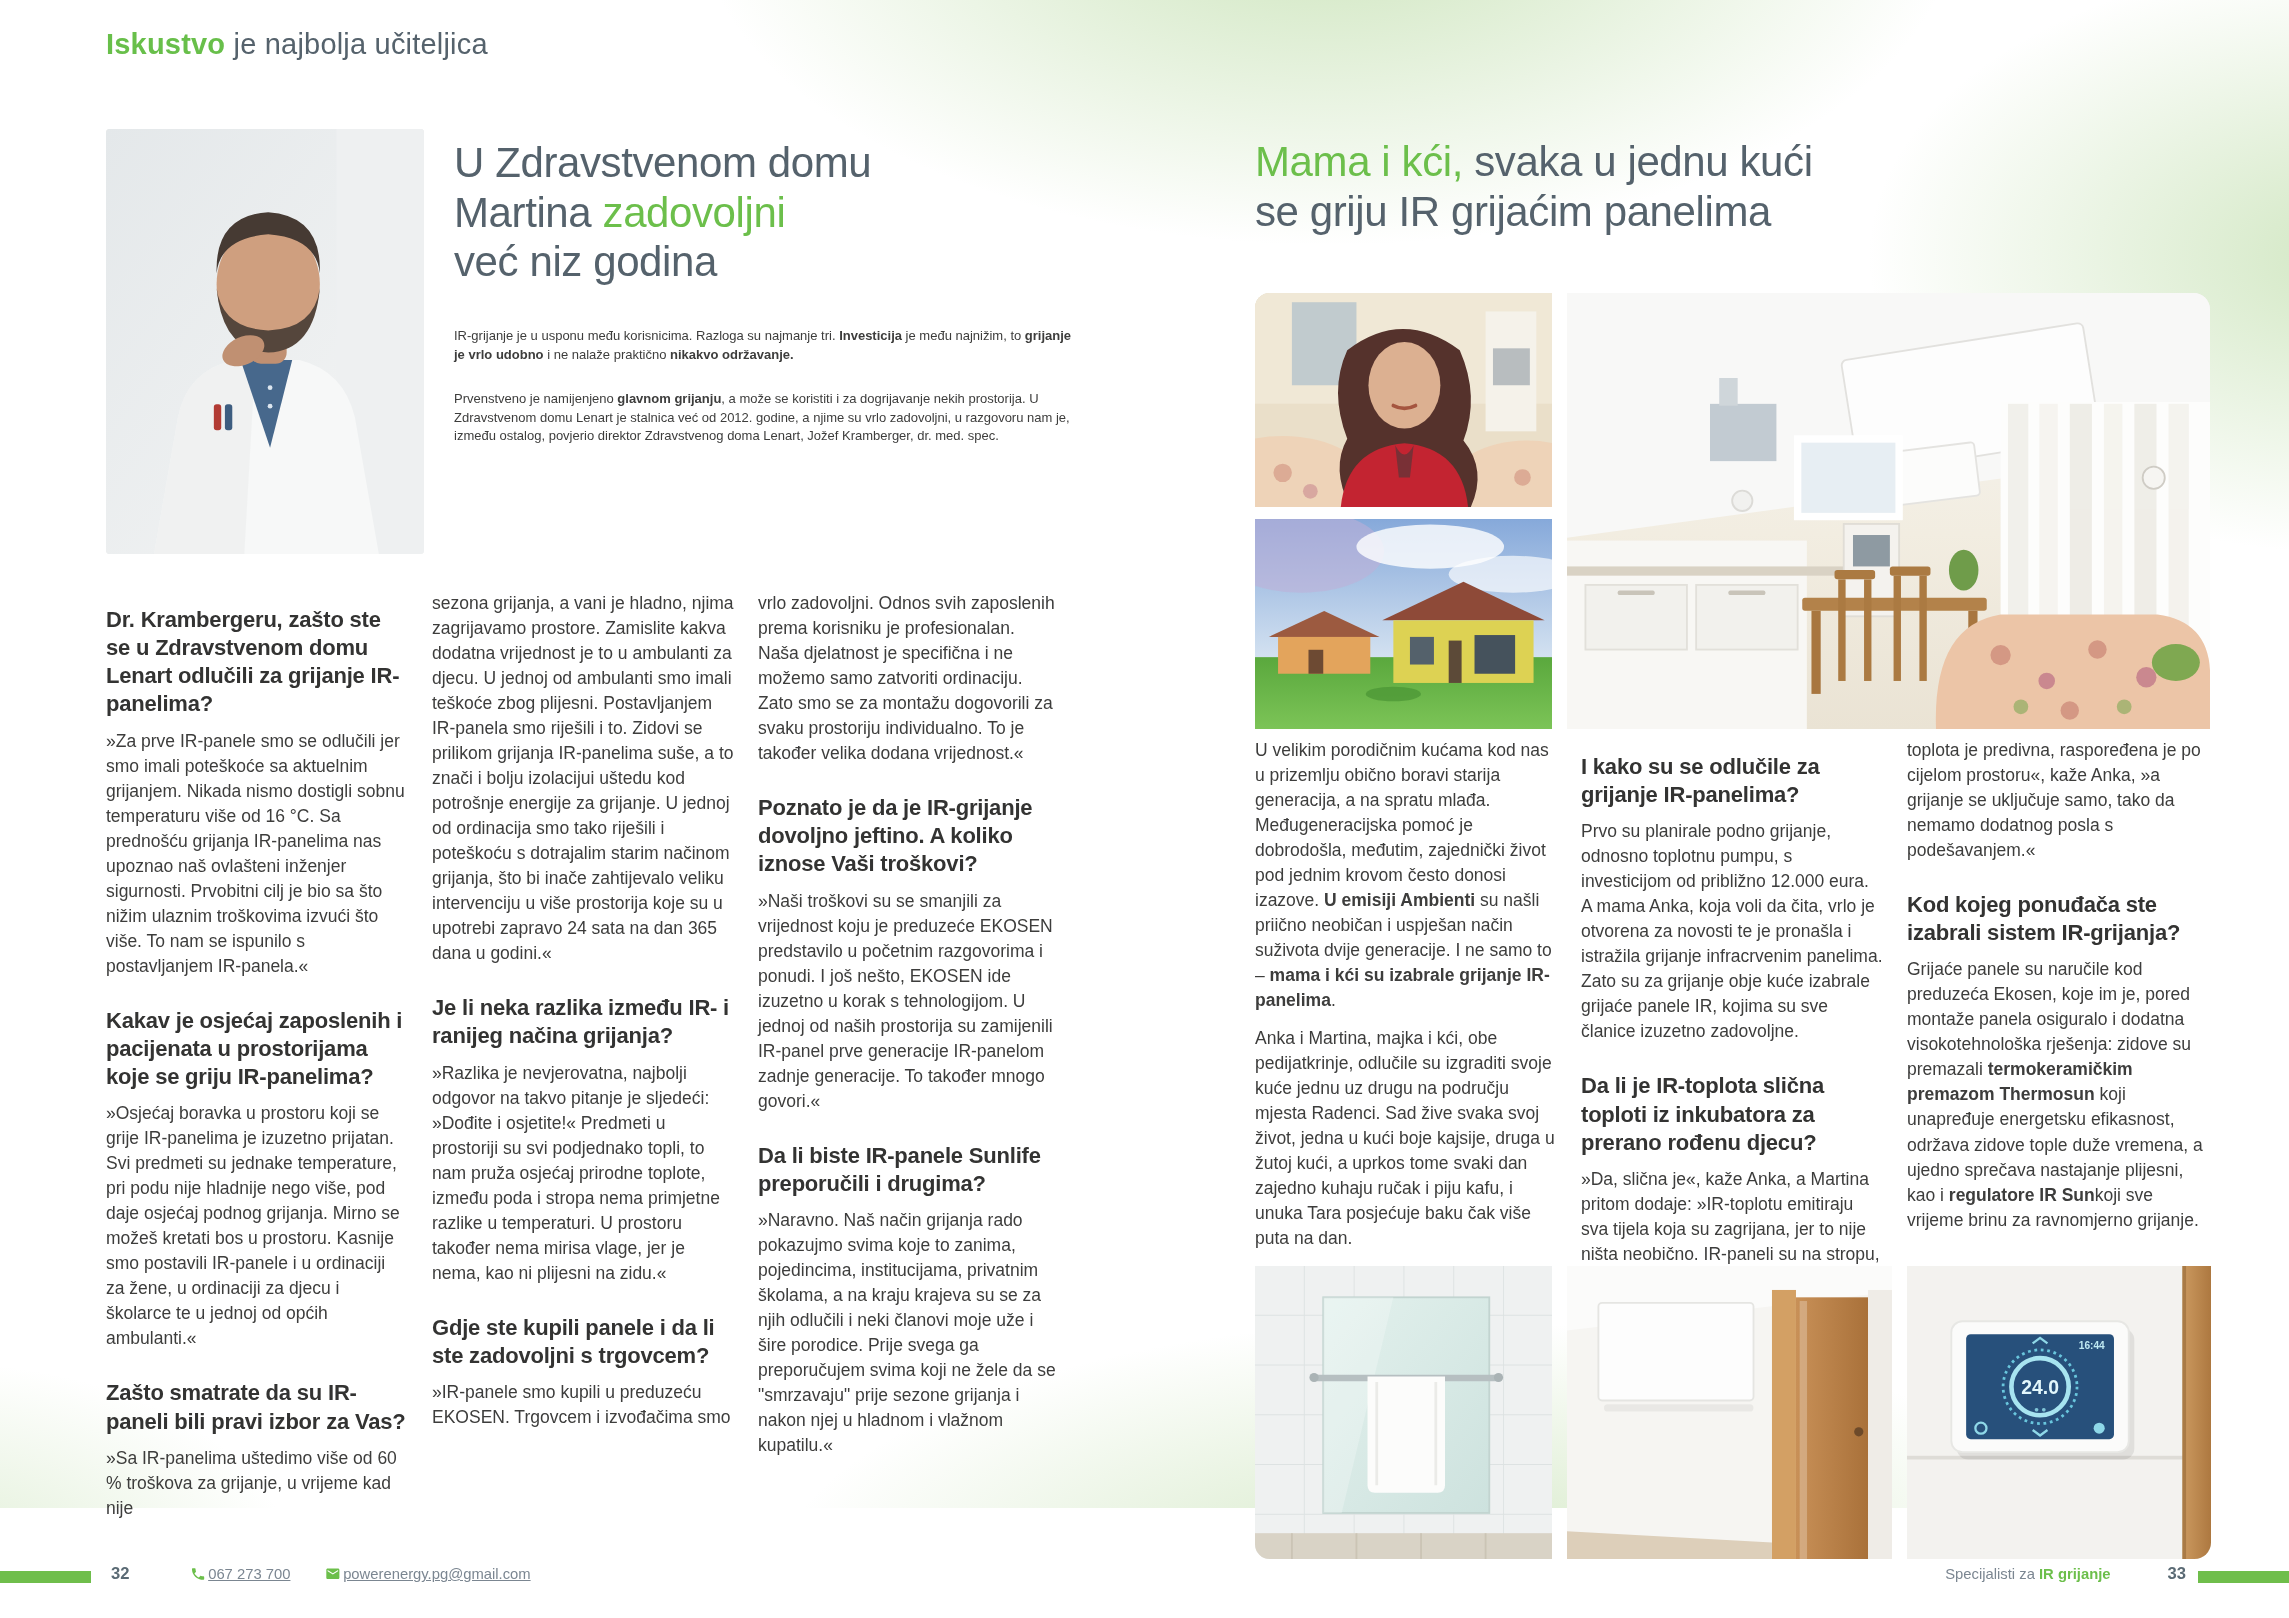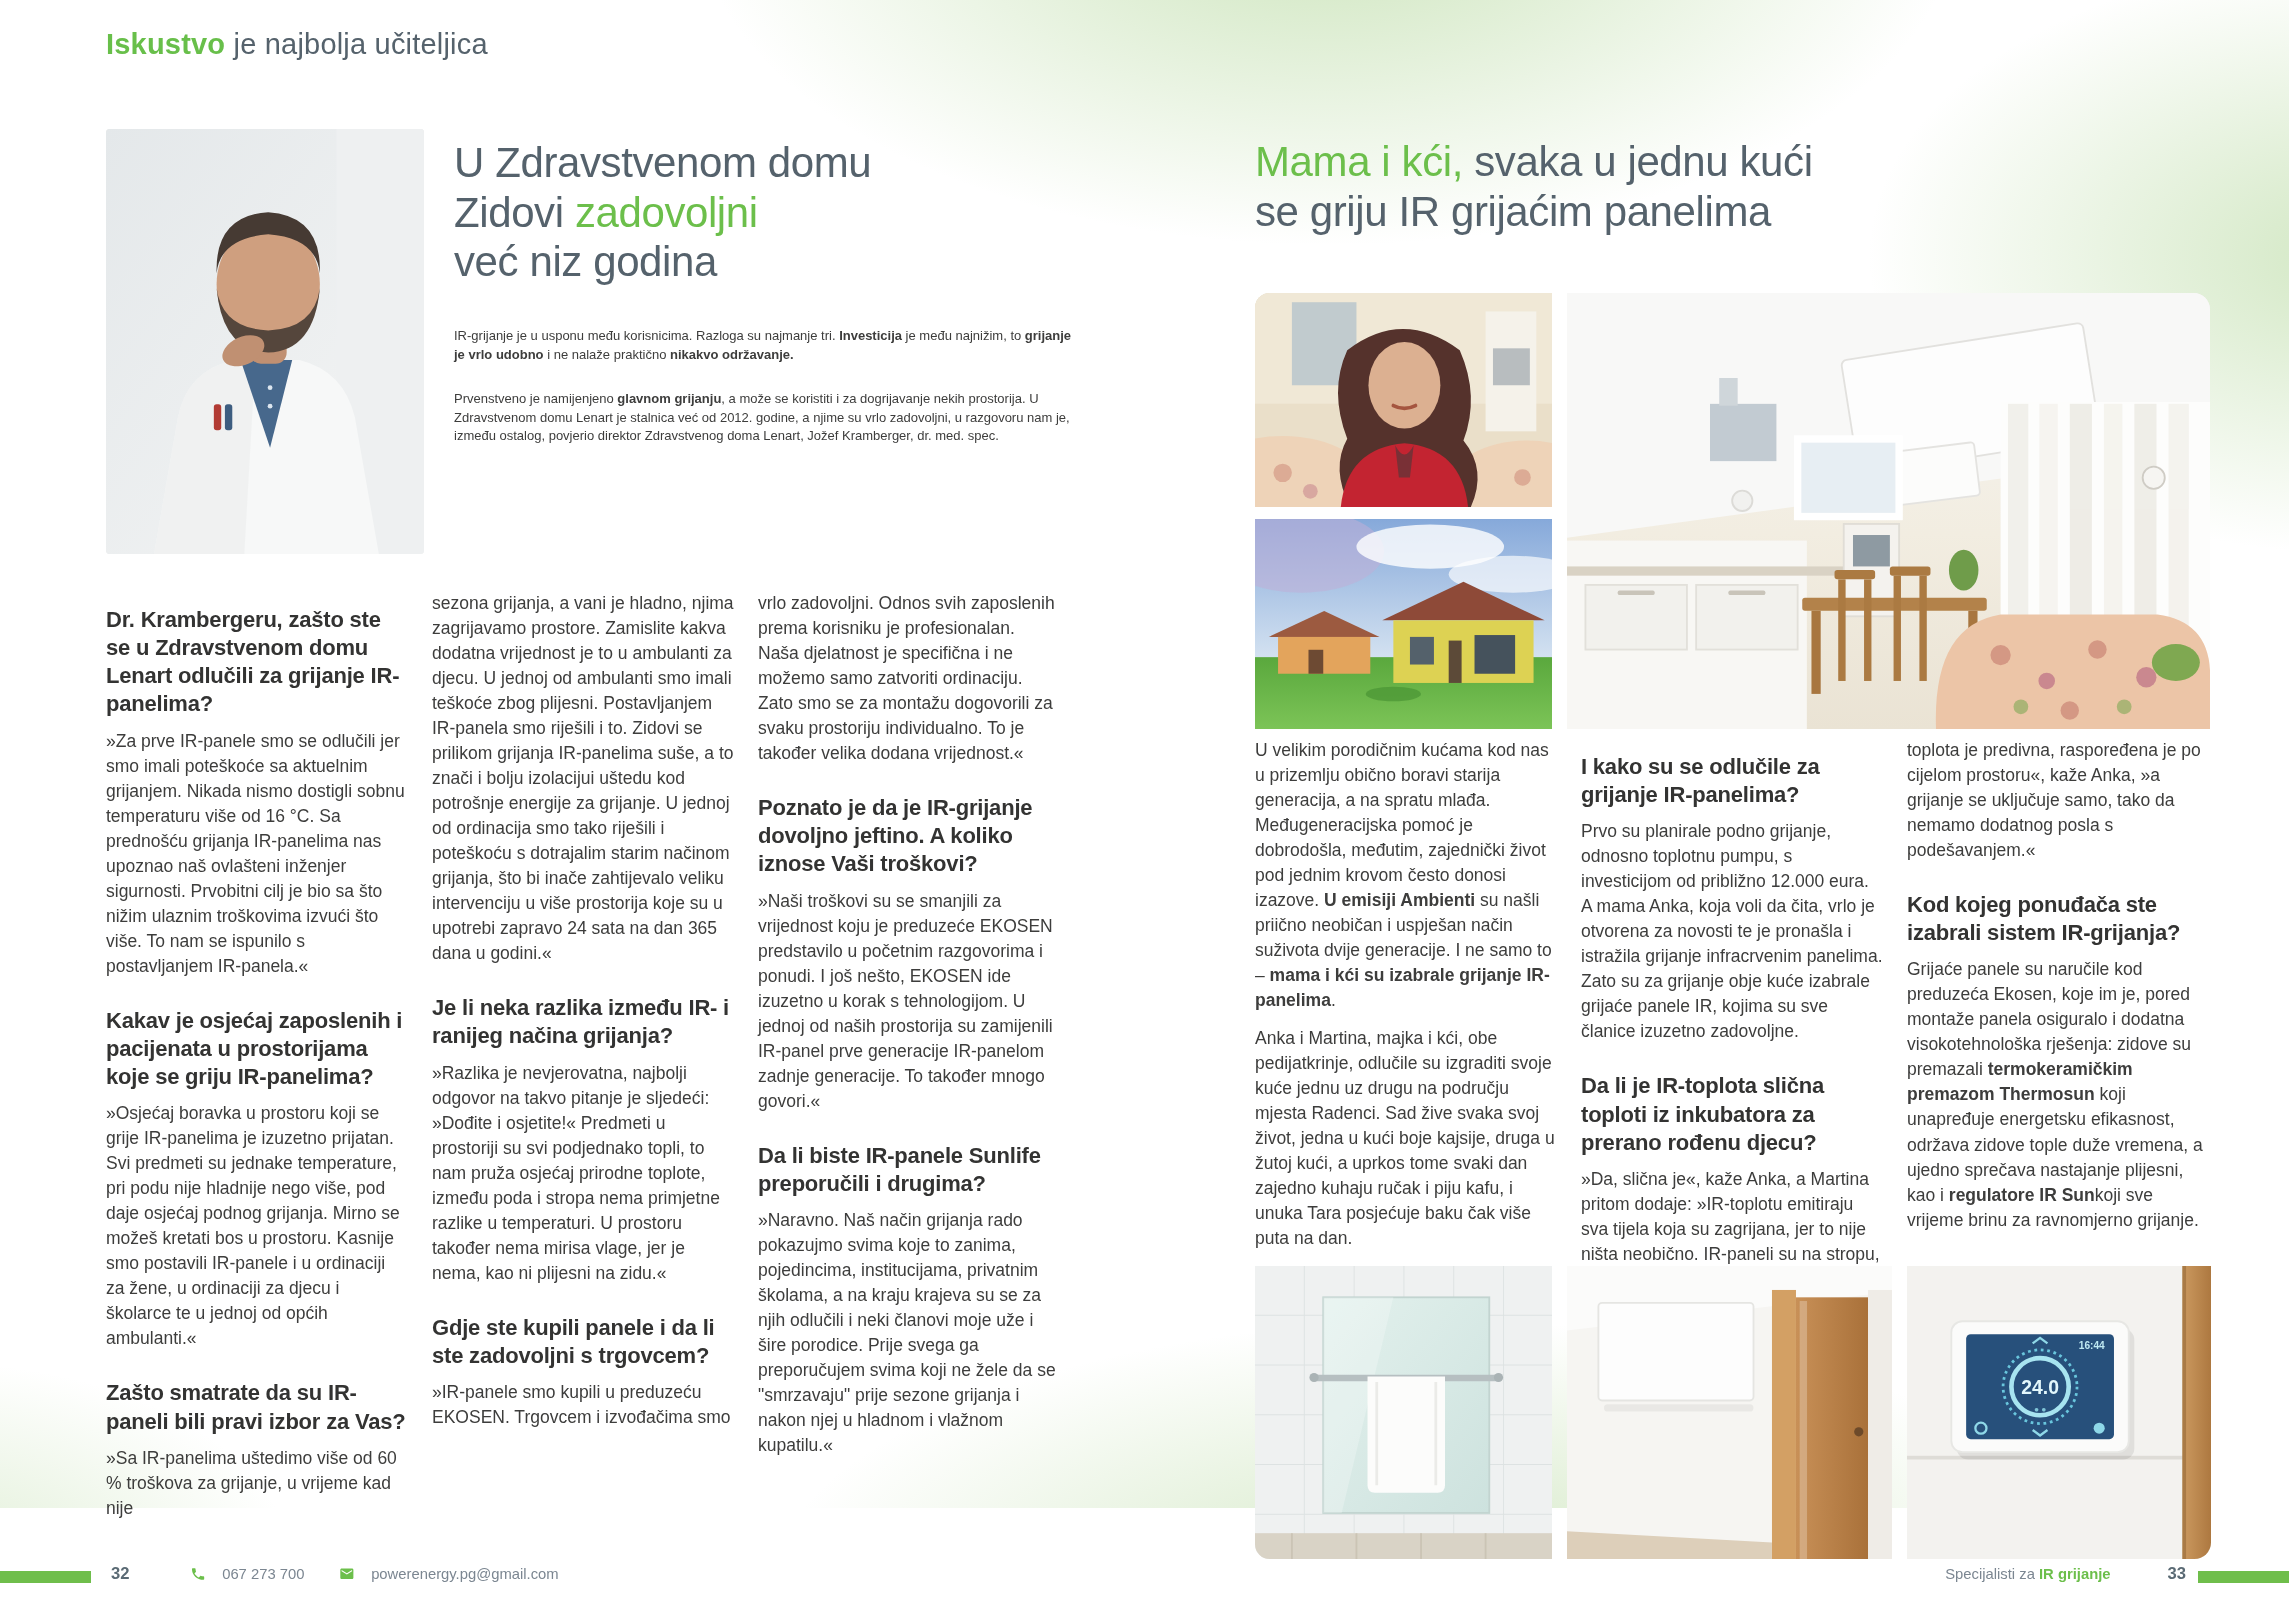--- a/index.html
+++ b/index.html
@@ -51,21 +51,21 @@
   .ph-bath{left:1255px;top:1266px;width:297px;height:293px;border-bottom-left-radius:14.8px;}
   .ph-room{left:1567px;top:1266px;width:325px;height:293px;}
   .ph-thermo{left:1907px;top:1266px;width:304px;height:293px;border-bottom-right-radius:16.6px;}
 
   
   .bar{background:#6fbe4b;height:12px;top:1571px;}
   .bar-left{left:0;width:91px;}
   .bar-right{left:2198px;width:91px;}
   .footer-left{left:111px;top:1564px;display:flex;align-items:center;gap:13px;font-size:14.8px;color:#7b8691;}
   .footer-left .pg,.footer-right .pg{font-size:16.6px;font-weight:700;color:#5a6a74;}
-  .footer-left .contact{display:flex;gap:16px;margin-left:48px;}
+  .footer-left .contact{display:flex;gap:2px;margin-left:48px;text-decoration:underline;}
   .footer-left .contact.mail{margin-left:22px;}
   .footer-right{left:1754px;top:1564px;width:432px;display:flex;align-items:center;justify-content:flex-end;gap:57px;font-size:14.8px;color:#7b8691;}
   .footer-right .grn{color:#6cbf4b;font-weight:700;}
   .icon16{width:15.7px;height:15.7px;display:inline-block;}
 </style>
 </head>
 <body>
 
 <div class="canvas">
 
@@ -93,21 +93,21 @@
       <path d="M120 156 Q118 94 176 90 Q234 94 232 156 Q228 118 176 114 Q124 118 120 156 Z" fill="#463a33"></path>
       <path d="M120 172 Q126 240 176 242 Q226 240 232 172 Q226 216 176 218 Q126 216 120 172 Z" fill="#55463c"></path>
       <ellipse cx="149" cy="240" rx="24" ry="15" fill="#c09072" transform="rotate(-24 149 240)"></ellipse>
       <rect x="117" y="298" width="8" height="28" rx="3" fill="#b23b34"></rect>
       <rect x="129" y="298" width="8" height="28" rx="3" fill="#3d5d80"></rect>
     </svg>
   </div>
 
   <div class="abs big-title" style="left:454px;top:138px;">
     <div><span>U Zdravstvenom domu</span></div>
-    <div><span>Zidovi </span><span class="green">zadovoljni</span></div>
+    <div><span>Martina </span><span class="green">zadovoljni</span></div>
     <div><span>već niz godina</span></div>
   </div>
 
   <div class="abs intro" style="left:454px;top:327px;">
     <p><span>IR-grijanje je u usponu među korisnicima. Razloga su najmanje tri. </span><span style="font-weight: 700;">Investicija</span><span> je među najnižim, to </span><span style="font-weight: 700;">grijanje je vrlo udobno</span><span> i ne nalaže praktično </span><span style="font-weight: 700;">nikakvo održavanje.</span></p>
     <p><span>Prvenstveno je namijenjeno </span><span style="font-weight: 700;">glavnom grijanju</span><span>, a može se koristiti i za dogrijavanje nekih prostorija. U Zdravstvenom domu Lenart je stalnica već od 2012. godine, a njime su vrlo zadovoljni, u razgovoru nam je, između ostalog, povjerio direktor Zdravstvenog doma Lenart, Jožef Kramberger, dr. med. spec.</span></p>
   </div>
 
   <div class="abs cols" style="left:106px;top:591px;width:955px;">
     <div class="col">

